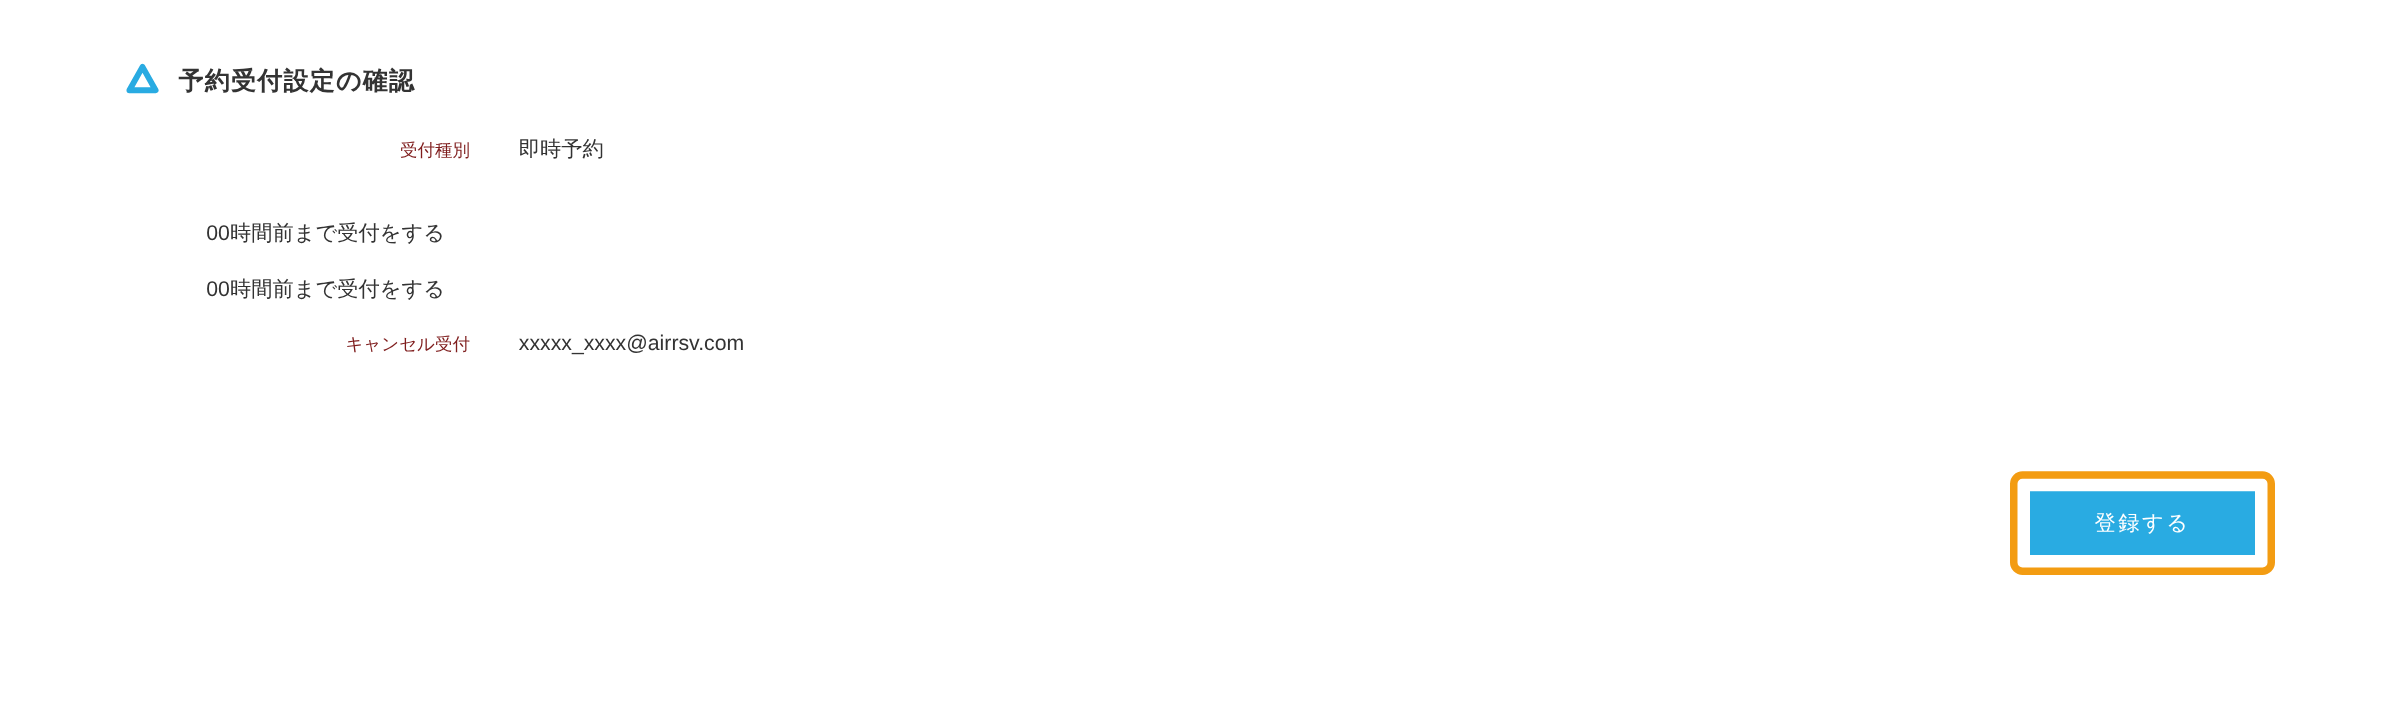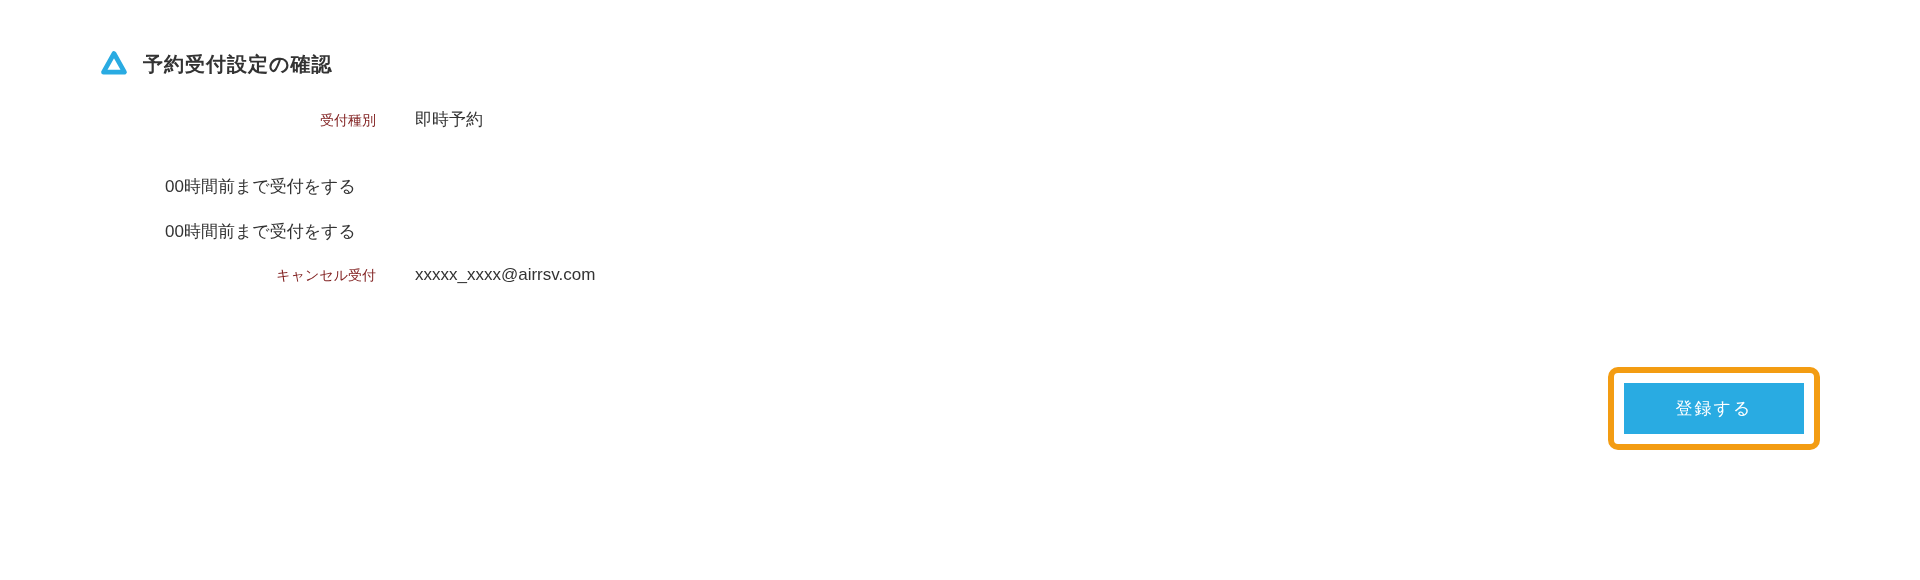--- a/index.html
+++ b/index.html
@@ -50,21 +50,21 @@
       color: #7f1d1d;
       padding-right: 39px;
     }
     .setting-value {
       font-size: 17px;
       color: #333333;
     }
     .button-area {
       position: absolute;
       right: 100px;
-      bottom: 130px;
+      bottom: 120px;
     }
     .highlight-box {
       border: 6px solid #f39c12;
       border-radius: 10px;
       padding: 10px;
       display: inline-block;
     }
     .register-button {
       background: #29abe2;
       color: #ffffff;

